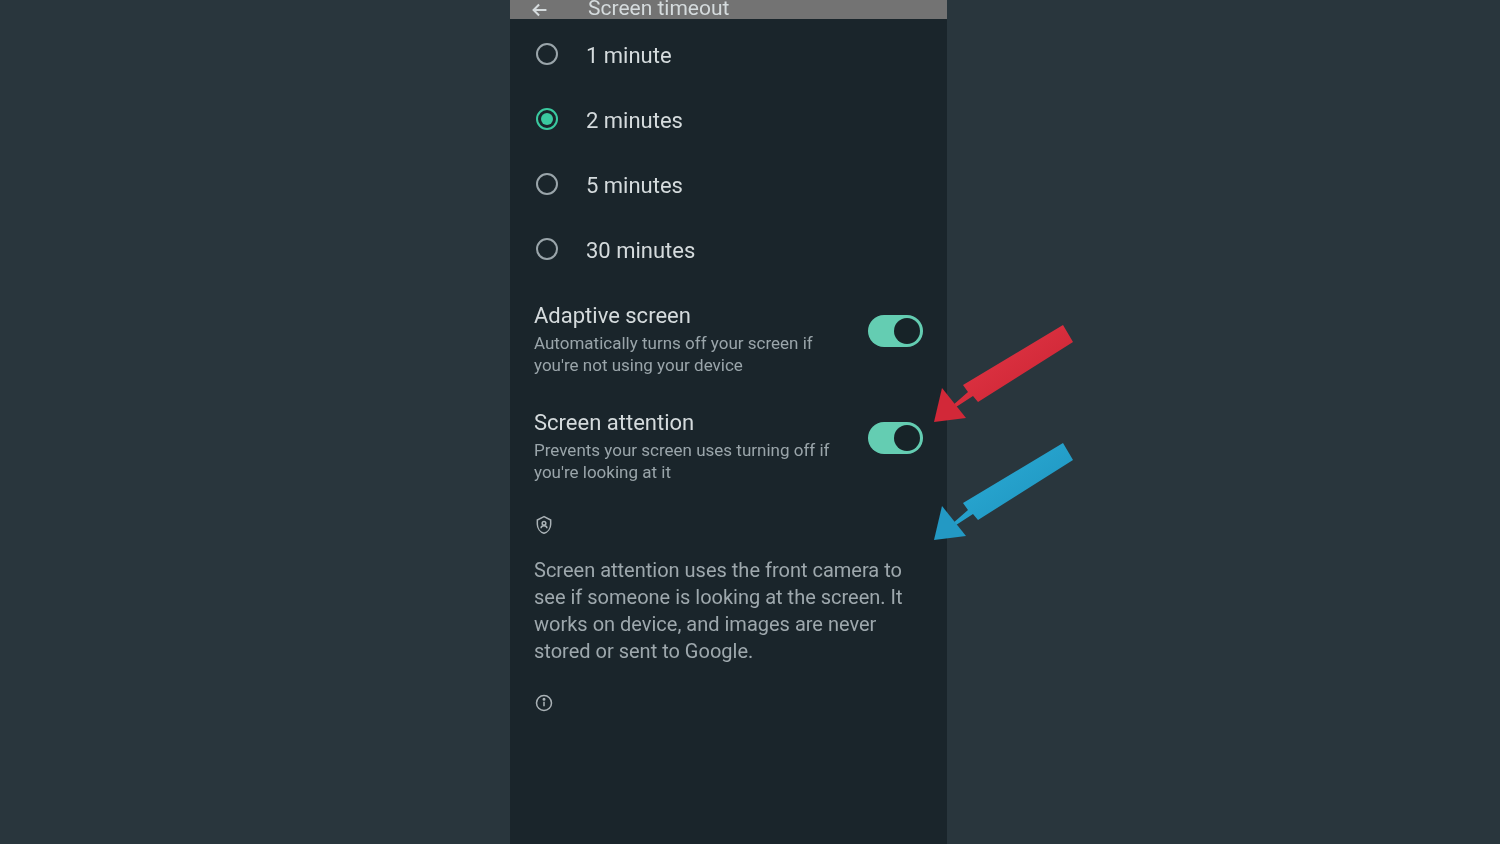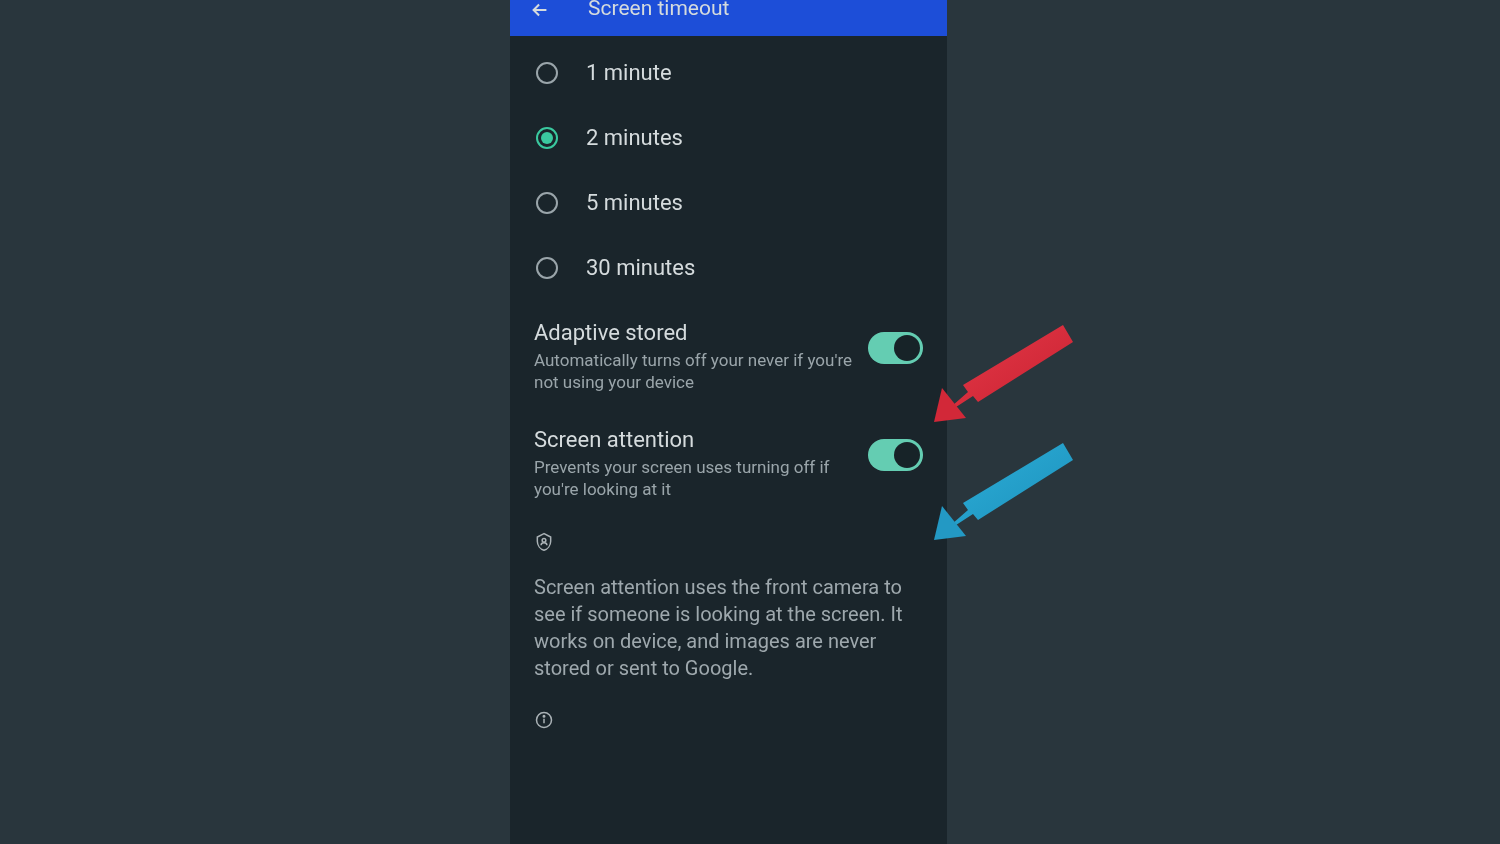--- a/index.html
+++ b/index.html
@@ -18,22 +18,22 @@
     .phone-screen {
       position: absolute;
       left: 510px;
       top: 0;
       width: 437px;
       height: 844px;
       background: #1a252b;
       overflow: hidden;
     }
     .header {
-      height: 36px;
-      background: #1d4ed8;
+      height: 19px;
+      background: #737373;
       display: flex;
       align-items: flex-start;
       padding: 0 18px 16px 18px;
     }
     .back-icon {
       width: 24px;
       height: 24px;
       display: flex;
       align-items: center;
       justify-content: center;
@@ -48,21 +48,21 @@
       font-size: 21px;
       margin-left: 36px;
       margin-top: -4px;
       font-weight: 400;
     }
     .radio-list {
       padding: 4px 0;
     }
     .radio-item {
       display: flex;
-      align-items: center;
+      align-items: flex-start;
       padding: 20px 24px 20px 26px;
       cursor: pointer;
     }
     .radio-circle {
       width: 22px;
       height: 22px;
       border: 2px solid #9aa5aa;
       border-radius: 50%;
       display: flex;
       align-items: center;
@@ -204,22 +204,22 @@
       <div class="radio-label">5 minutes</div>
     </div>
     <div class="radio-item">
       <div class="radio-circle"></div>
       <div class="radio-label">30 minutes</div>
     </div>
   </div>
 
   <div class="toggle-section">
     <div class="toggle-text">
-      <div class="toggle-title">Adaptive stored</div>
-      <div class="toggle-desc">Automatically turns off your never if you're not using your device</div>
+      <div class="toggle-title">Adaptive screen</div>
+      <div class="toggle-desc">Automatically turns off your screen if you're not using your device</div>
     </div>
     <div class="toggle-switch">
       <div class="toggle-knob"></div>
     </div>
   </div>
 
   <div class="toggle-section">
     <div class="toggle-text">
       <div class="toggle-title">Screen attention</div>
       <div class="toggle-desc">Prevents your screen uses turning off if you're looking at it</div>

